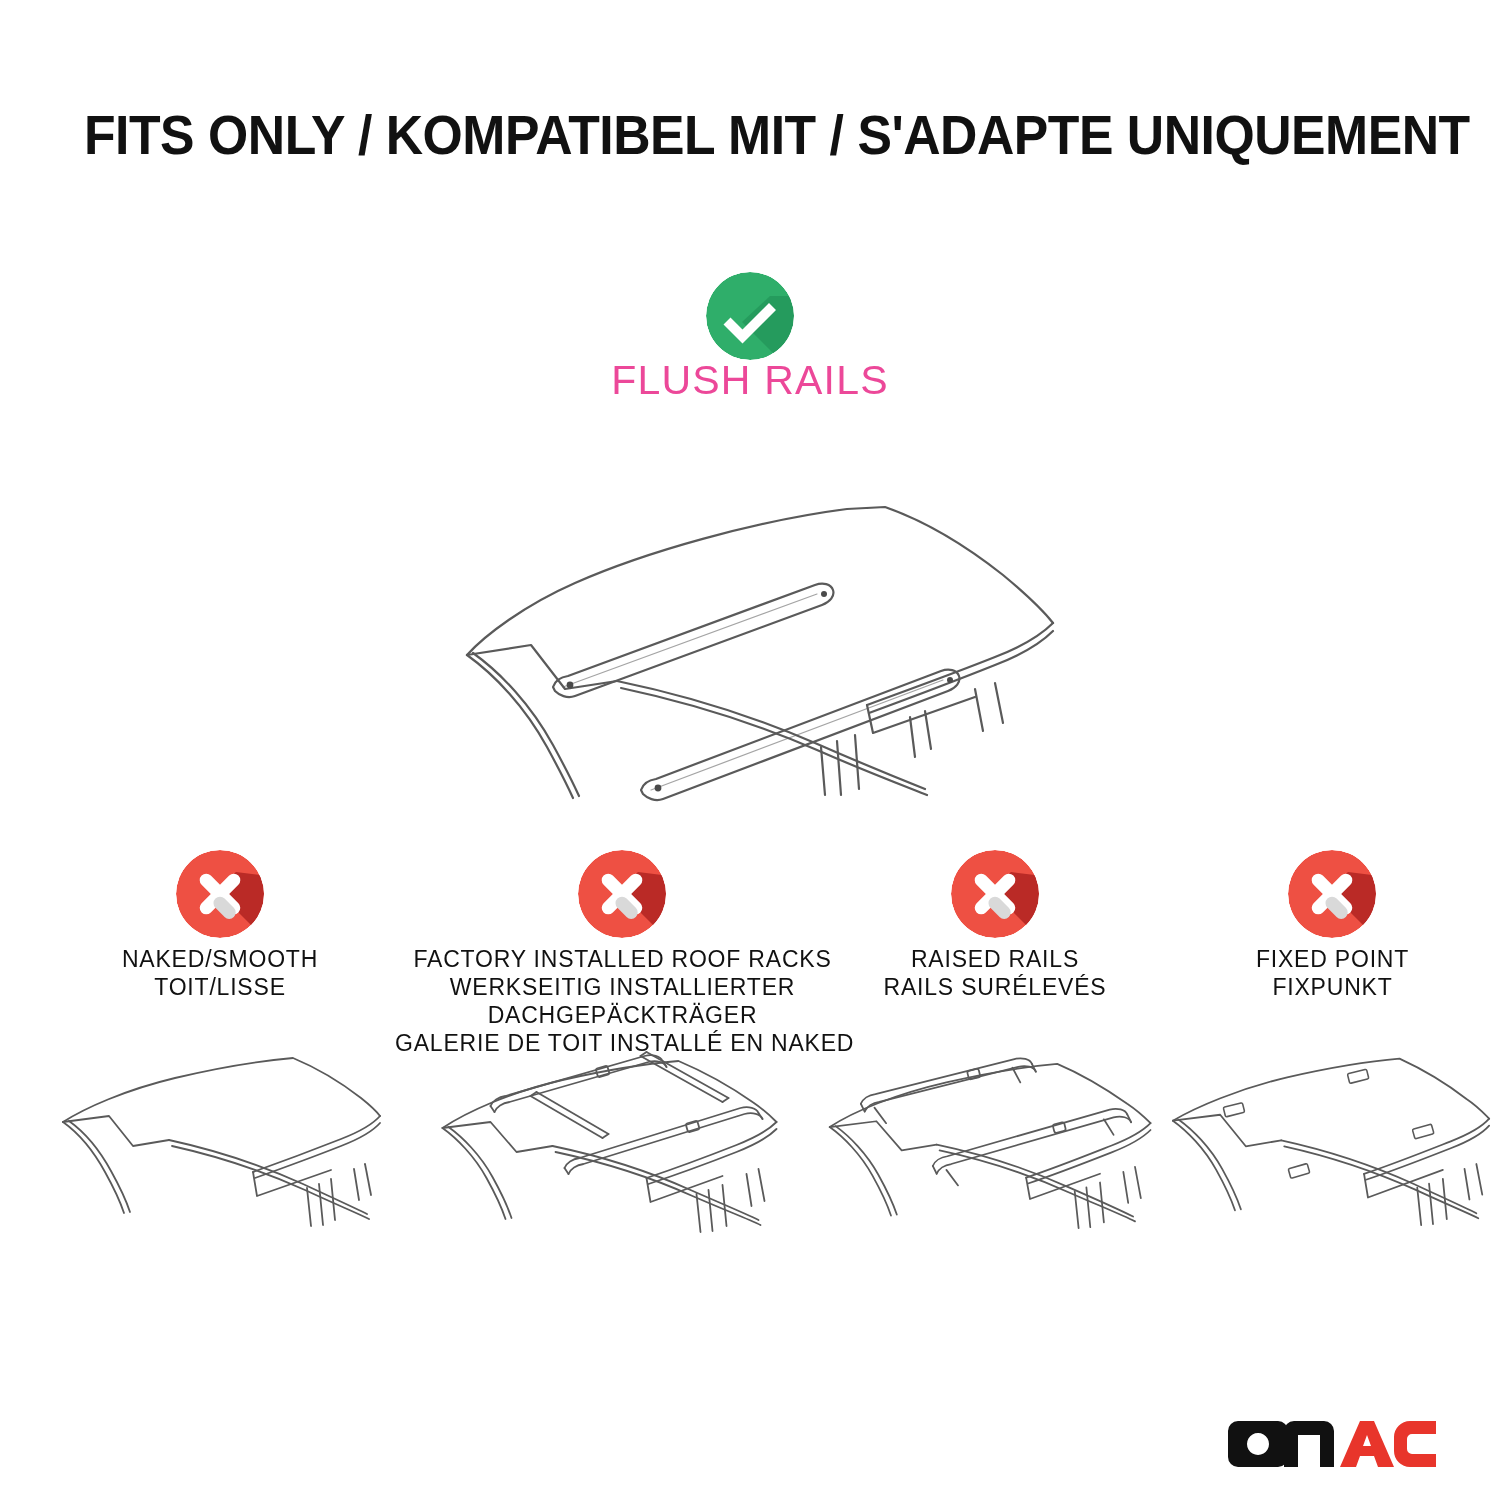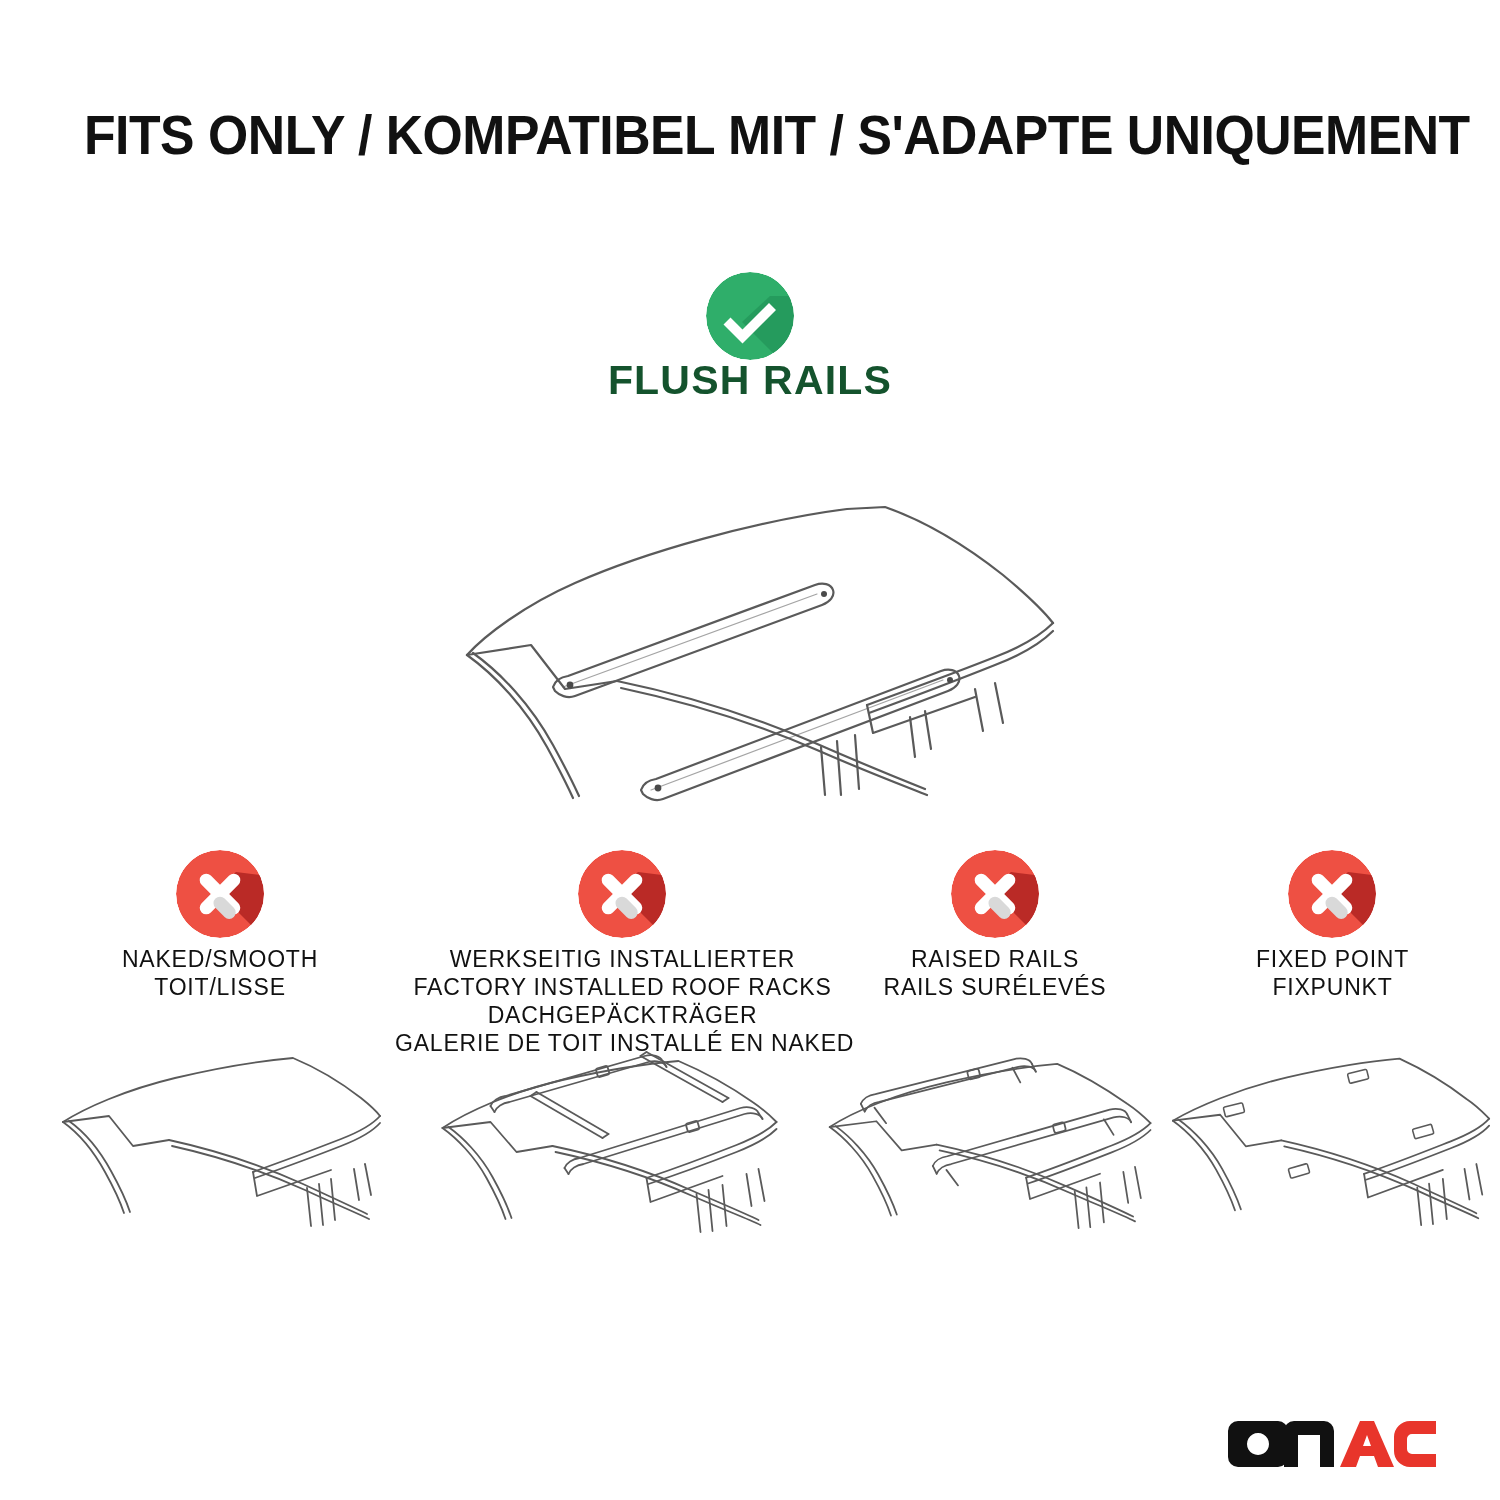--- a/index.html
+++ b/index.html
@@ -60,22 +60,22 @@
     position: absolute;
     left: 250px;
     top: 358px;
     width: 1000px;
     text-align: center;
   }
   #fits-heading div {
     font-size: 41px;
     line-height: 44px;
     letter-spacing: 1.2px;
-    color: #14532d;
-    font-weight: 700;
+    color: #ec4899;
+    font-weight: 400;
     white-space: nowrap;
   }
 
   #fits-illustration {
     position: absolute;
     left: 455px;
     top: 495px;
     width: 600px;
     height: 310px;
   }
@@ -283,22 +283,22 @@
           <path d="M40 40 L92 92 L92 26 L60 22 Z" fill="#A81E1C" opacity="0.75"></path>
           <g fill="#ffffff">
             <rect x="18" y="37.5" width="52" height="13" rx="6.5" transform="rotate(45 44 44)"></rect>
             <rect x="18" y="37.5" width="52" height="13" rx="6.5" transform="rotate(-45 44 44)"></rect>
           </g>
           <rect x="44" y="44" width="26" height="13" rx="6.5" fill="#d9d9d9" transform="rotate(45 44 44)"></rect>
         </g>
       </svg>
     </div>
     <div class="col-label">
+      <div>FACTORY INSTALLED ROOF RACKS</div>
       <div>WERKSEITIG INSTALLIERTER</div>
-      <div>FACTORY INSTALLED ROOF RACKS</div>
       <div>DACHGEPÄCKTRÄGER</div>
       <div>GALERIE DE TOIT INSTALLÉ EN NAKED</div>
     </div>
     <div class="col-illustration">
       <svg width="455" height="230" viewBox="0 0 380 230" preserveAspectRatio="xMidYMid meet" aria-hidden="true">
         <g fill="none" stroke="#5a5a5a" stroke-width="1.8" stroke-linecap="round" stroke-linejoin="round">
 
           <path d="M10 78 C 34 62 78 42 130 30 C 178 19 222 13 246 11
                    C 272 22 300 38 320 52 C 332 60 340 68 344 72"></path>
           <path d="M10 78 C 24 88 42 106 54 128 C 64 146 70 160 73 169"></path>

